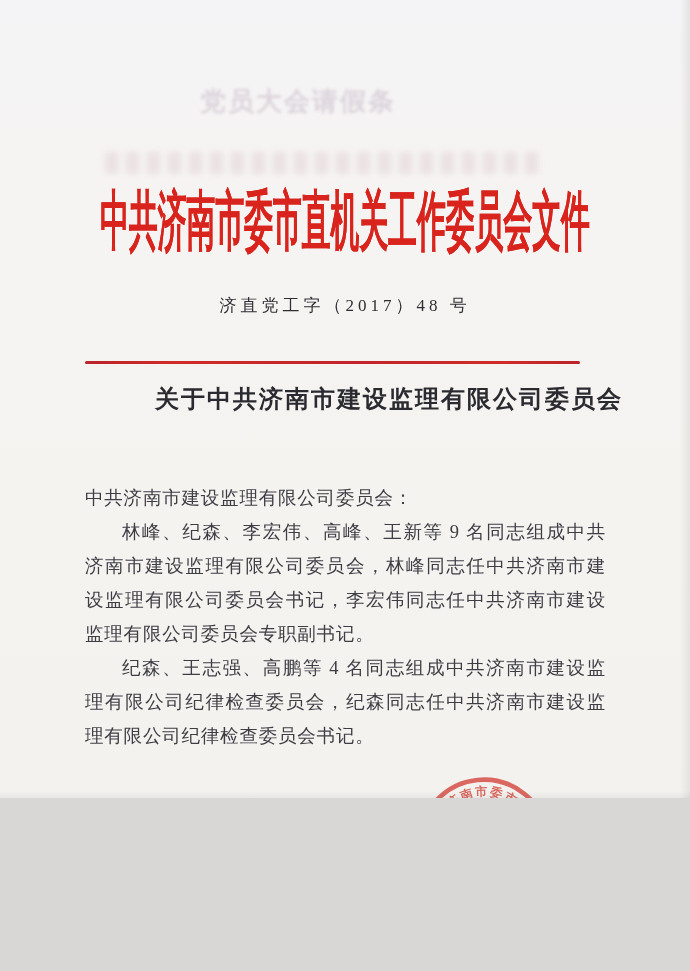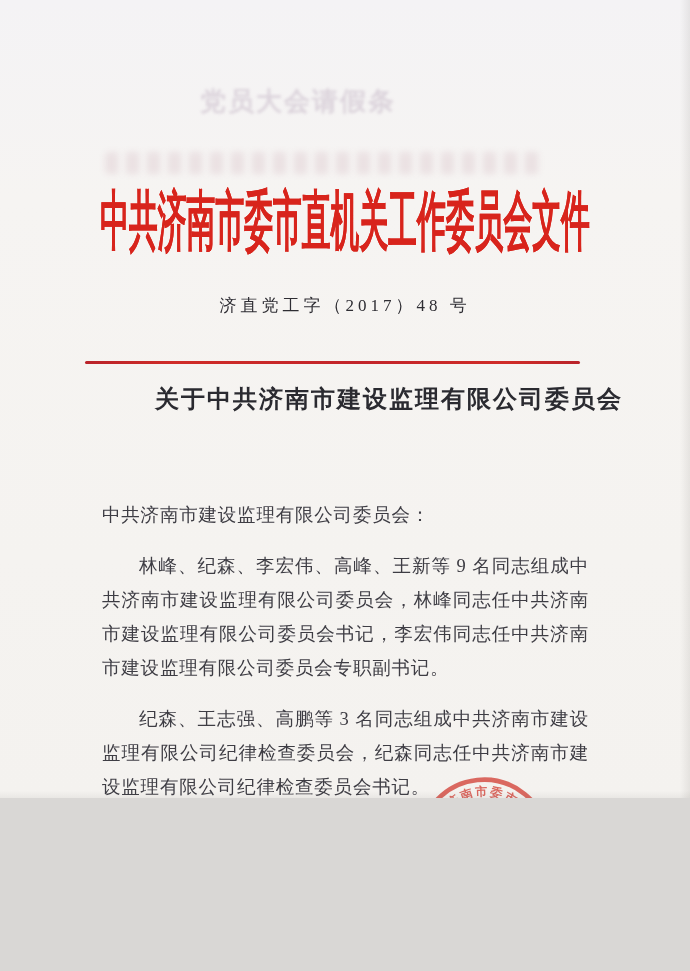--- a/index.html
+++ b/index.html
@@ -65,21 +65,21 @@
     text-align:center;
     font-size:24px;font-weight:700;color:#2a2a30;
     line-height:37px;letter-spacing:2px;padding-left:44px;
   }
   .body-text{
     position:absolute;top:481px;left:85px;width:521px;
     font-size:18.5px;color:#3e3d44;
     line-height:34px;letter-spacing:.8px;
     text-align:justify;
   }
-  .body-text p{margin:17px;}
+  .body-text p{margin:0;}
   .body-text p.indent{text-indent:2em;}
   .sign-block{
     position:absolute;top:824px;left:340px;width:290px;
     text-align:center;
     font-size:19px;color:#3e3d44;line-height:34px;letter-spacing:.5px;
   }
   .sign-block .sig-line{white-space:nowrap;}
   
   .seal{
     position:absolute;top:774px;left:414px;width:140px;height:140px;
@@ -104,21 +104,21 @@
 
   <div class="red-rule"></div>
 
   <div class="doc-title">
     <div>关于中共济南市建设监理有限公司委员会</div>
   </div>
 
   <div class="body-text">
     <p>中共济南市建设监理有限公司委员会：</p>
     <p class="indent">林峰、纪森、李宏伟、高峰、王新等 9 名同志组成中共济南市建设监理有限公司委员会，林峰同志任中共济南市建设监理有限公司委员会书记，李宏伟同志任中共济南市建设监理有限公司委员会专职副书记。</p>
-    <p class="indent">纪森、王志强、高鹏等 3 名同志组成中共济南市建设监理有限公司纪律检查委员会，纪森同志任中共济南市建设监理有限公司纪律检查委员会书记。</p>
+    <p class="indent">纪森、王志强、高鹏等 4 名同志组成中共济南市建设监理有限公司纪律检查委员会，纪森同志任中共济南市建设监理有限公司纪律检查委员会书记。</p>
   </div>
 
   <div class="sign-block">
     <div class="sig-line">中共济南市委市直机关工作委员会</div>
   </div>
 
   <div class="seal">
     <svg viewBox="0 0 150 150" xmlns="http://www.w3.org/2000/svg">
       <circle cx="75" cy="75" r="69" fill="none" stroke="#dd4a40" stroke-width="5"></circle>
       <path id="sealArc" d="M 30,101 A 52,52 0 1 1 120,101" fill="none"></path>

